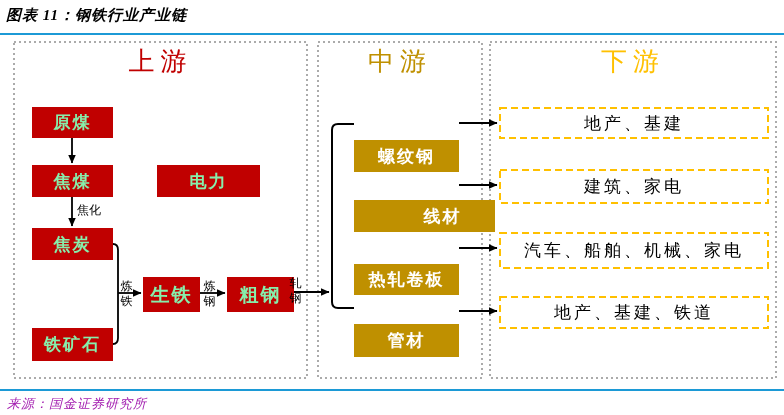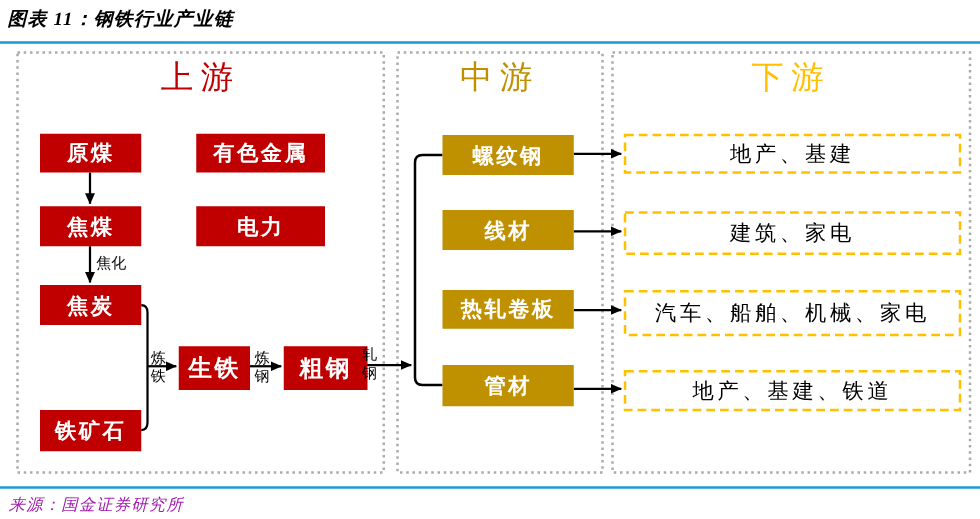--- a/index.html
+++ b/index.html
@@ -23,22 +23,22 @@
     position:absolute;top:48px;font-size:26px;font-weight:normal;text-align:center;
     letter-spacing:6px;line-height:1.1;
   }
   .sec-title.up{left:14px;width:293px;color:#C00000;}
   .sec-title.mid{left:318px;width:164px;color:#BF9000;}
   .sec-title.down{left:490px;width:286px;color:#FFC000;}
   .node{
     position:absolute;display:flex;align-items:center;justify-content:center;
     font-size:17px;font-weight:bold;letter-spacing:2px;white-space:nowrap;
   }
-  .red{background:#C00000;color:#ffffff;}
-  .gold{background:#BF9000;color:#ffffff;}
+  .red{background:#C00000;color:#86efac;}
+  .gold{background:#BF9000;color:#ffffff;margin-top:32px;}
   .dashbox{
     position:absolute;display:flex;align-items:center;justify-content:center;
     font-size:17px;font-weight:normal;color:#000;letter-spacing:3px;white-space:nowrap;
     background:transparent;
   }
   .plabel{
     position:absolute;font-size:12px;color:#000;line-height:1.25;letter-spacing:0;
     font-weight:normal;
   }
   .plabel.vert{width:13px;text-align:center;word-break:break-all;}
@@ -46,21 +46,21 @@
   .n-raw-coal{left:32px;top:107px;width:81px;height:31px;}
   .n-nonferrous{left:157px;top:107px;width:103px;height:31px;}
   .n-coking-coal{left:32px;top:165px;width:81px;height:32px;}
   .n-power{left:157px;top:165px;width:103px;height:32px;}
   .n-coke{left:32px;top:228px;width:81px;height:32px;}
   .n-iron-ore{left:32px;top:328px;width:81px;height:33px;}
   .n-pig-iron{left:143px;top:277px;width:57px;height:35px;font-size:19px;}
   .n-crude-steel{left:227px;top:277px;width:67px;height:35px;font-size:19px;}
   
   .n-rebar{left:354px;top:108px;width:105px;height:32px;}
-  .n-wire-rod{left:354px;top:168px;width:105px;height:32px;}
+  .n-wire-rod{left:354px;top:168px;width:105px;height:32px;padding-left:36px;}
   .n-hot-rolled{left:354px;top:232px;width:105px;height:31px;}
   .n-pipe{left:354px;top:292px;width:105px;height:33px;}
   
   .n-ds1{left:500px;top:108px;width:268px;height:30px;}
   .n-ds2{left:500px;top:170px;width:268px;height:33px;}
   .n-ds3{left:500px;top:233px;width:268px;height:35px;}
   .n-ds4{left:500px;top:297px;width:268px;height:31px;}
   
   .l-coking{left:77px;top:203px;}
   .l-ironmaking{left:120px;top:279px;}
@@ -104,21 +104,20 @@
     <line x1="459" y1="185" x2="497" y2="185" stroke="#000" stroke-width="1.8" marker-end="url(#ah)"></line>
     <line x1="459" y1="248" x2="497" y2="248" stroke="#000" stroke-width="1.8" marker-end="url(#ah)"></line>
     <line x1="459" y1="311" x2="497" y2="311" stroke="#000" stroke-width="1.8" marker-end="url(#ah)"></line>
   </svg>
 
   <div class="sec-title up">上游</div>
   <div class="sec-title mid">中游</div>
   <div class="sec-title down">下游</div>
 
   <div class="node red n-raw-coal">原煤</div>
-  <div class="node red n-nonferrous">有色金属</div>
   <div class="node red n-power">电力</div>
   <div class="node red n-coking-coal">焦煤</div>
   <div class="node red n-coke">焦炭</div>
   <div class="node red n-iron-ore">铁矿石</div>
   <div class="node red n-pig-iron">生铁</div>
   <div class="node red n-crude-steel">粗钢</div>
 
   <div class="plabel l-coking">焦化</div>
   <div class="plabel vert l-ironmaking">炼铁</div>
   <div class="plabel vert l-steelmaking">炼钢</div>

